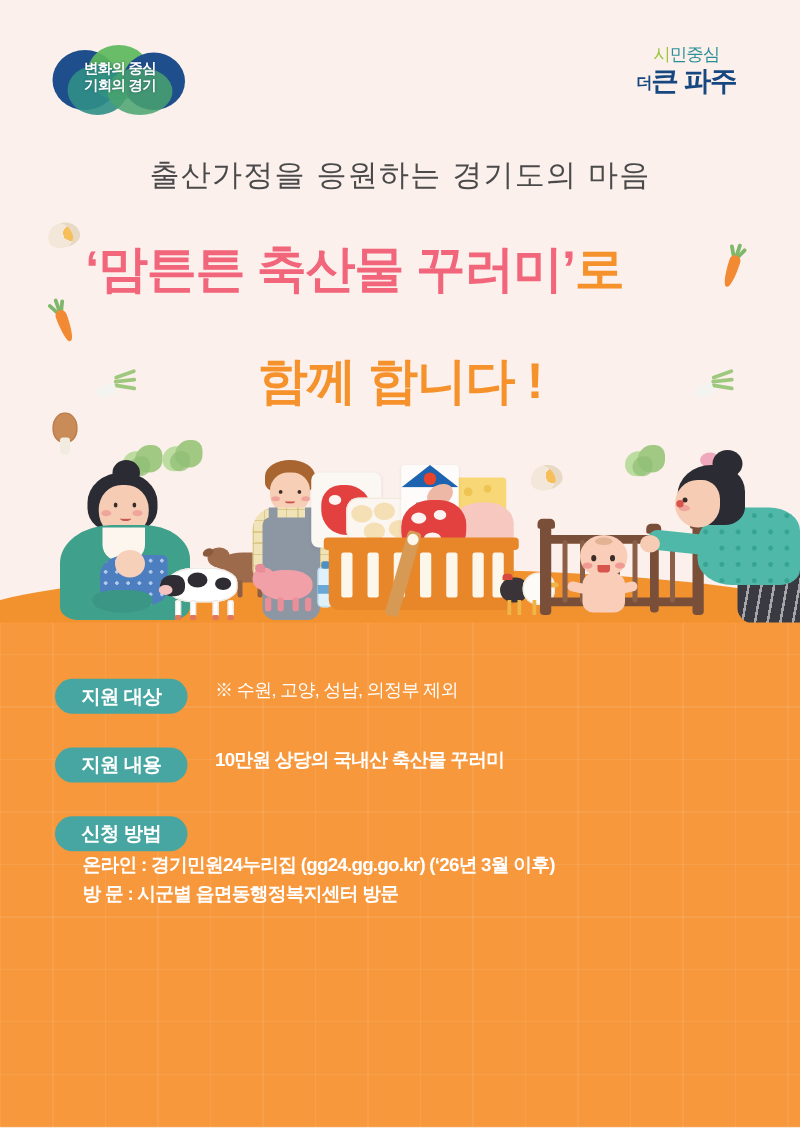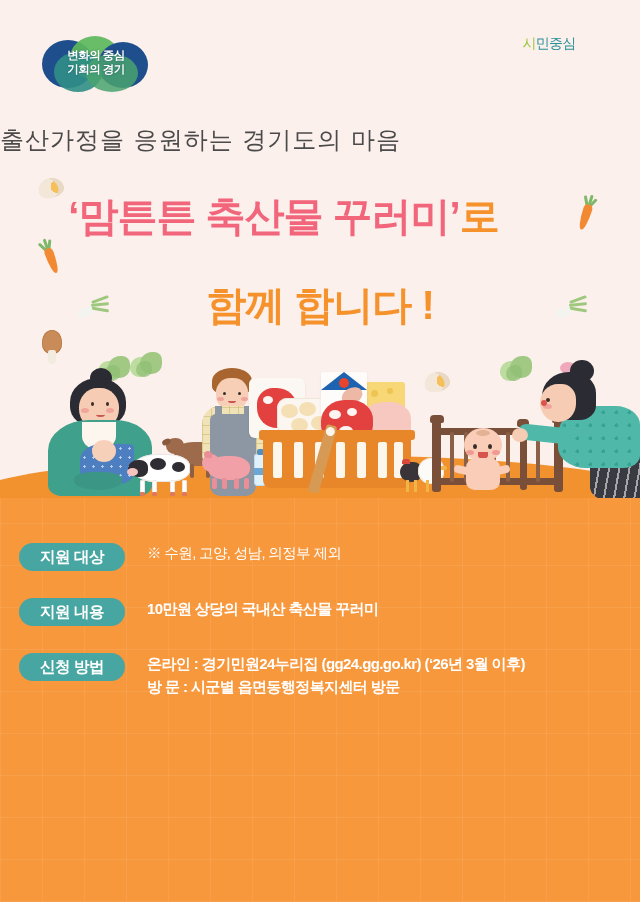--- a/index.html
+++ b/index.html
@@ -39,21 +39,21 @@
   }
   .paju-logo .pj-top .acc { color:#9bc63c; }
   .paju-logo .pj-bot {
     font-size:22px; font-weight:bold; letter-spacing:-1px;
     color:#16477e; line-height:25px; margin-top:1px;
   }
   .paju-logo .pj-bot .sm { font-size:13px; vertical-align:2px; }
 
   
   .subtitle {
-    position:absolute; left:0; top:124px; width:640px; text-align:left;
+    position:absolute; left:0; top:124px; width:640px; text-align:center;
     font-size:24px; color:#4a4a4a; letter-spacing:1px;
     font-family:"DejaVu Serif", serif; font-weight:normal;
   }
 
   
   .headline1 {
     position:absolute; left:0; top:192px; width:567px; text-align:center;
     font-size:40px; font-weight:bold; letter-spacing:-1px;
     color:#f2667c; line-height:48px; white-space:nowrap;
   }
@@ -276,21 +276,21 @@
   
   .bottom-section {
     position:absolute; left:0; top:498px; width:640px; height:404px;
     background:#f7983d;
     background-image:
       repeating-linear-gradient(90deg, rgba(255,255,255,.07) 0 1px, transparent 1px 42px),
       repeating-linear-gradient(0deg, rgba(255,255,255,.07) 0 1px, transparent 1px 42px);
   }
 
   .info-list { position:absolute; left:0; top:44px; width:640px; }
-  .info-row { position:relative; display:flex; align-items:flex-start; padding-left:19px; margin-bottom:26px; }
+  .info-row { position:relative; display:flex; align-items:flex-start; padding-left:44px; margin-bottom:26px; }
   .pill {
     flex:0 0 auto; width:106px; height:28px; background:#47a6a1;
     border-radius:14px; color:#fff; font-size:15.5px; font-weight:bold;
     letter-spacing:-0.5px; display:flex; align-items:center; justify-content:center;
     margin-top:1px;
   }
   .row-body { margin-left:22px; }
   .row-line {
     font-size:15px; font-weight:bold; color:#fff; letter-spacing:-0.6px;
     line-height:23px; white-space:nowrap;
@@ -312,20 +312,23 @@
       <div class="blob b5"></div>
       <div class="gg-text">
         <div>변화의 중심</div>
         <div>기회의 경기</div>
       </div>
     </div>
 
     <div class="paju-logo">
       <div class="pj-top">
         <span class="acc">시</span><span>민중심</span>
+      </div>
+      <div class="pj-bot">
+        <span class="sm">더</span><span>큰 파주</span>
       </div>
     </div>
 
     <div class="subtitle">출산가정을 응원하는 경기도의 마음</div>
 
     <div class="headline1">
       <span>‘맘튼튼 축산물 꾸러미’</span><span class="ro">로</span>
     </div>
     <div class="headline2">함께 합니다 !</div>
 
@@ -586,21 +589,21 @@
         </div>
       </div>
 
       <div class="info-row" style="margin-top:18px;">
         <div class="pill">지원 내용</div>
         <div class="row-body">
           <div class="row-line">10만원 상당의 국내산 축산물 꾸러미</div>
         </div>
       </div>
 
-      <div class="info-row" style="margin-top:12px;">
+      <div class="info-row" style="margin-top:12px;flex-direction:column;">
         <div class="pill">신청 방법</div>
         <div class="row-body">
           <div class="row-line">온라인 : 경기민원24누리집 (gg24.gg.go.kr) (‘26년 3월 이후)</div>
           <div class="row-line">방   문 : 시군별 읍면동행정복지센터 방문</div>
         </div>
       </div>
 
     </div>
 
   </div>

